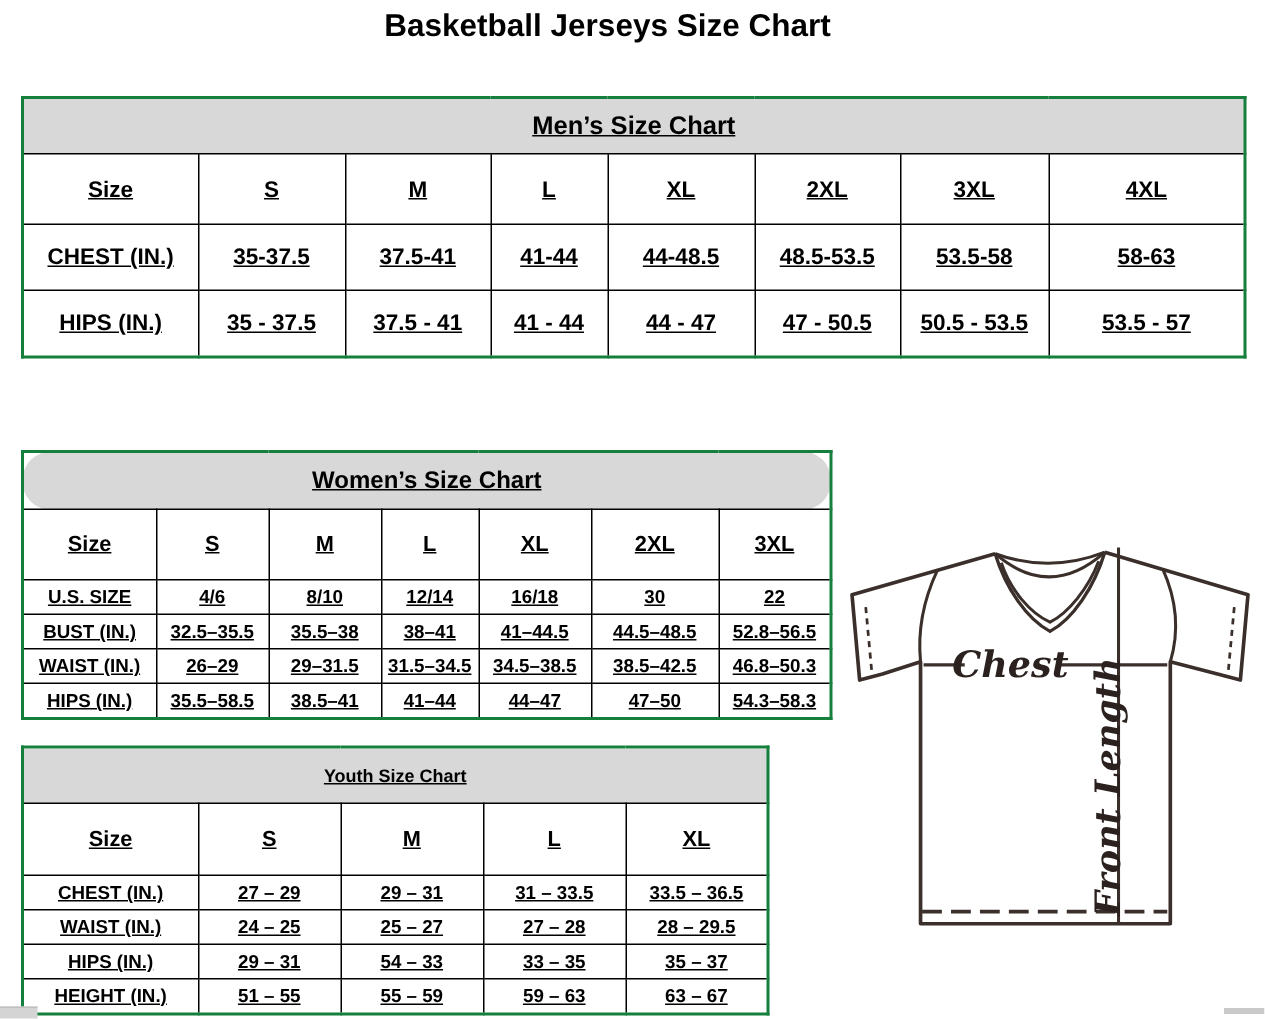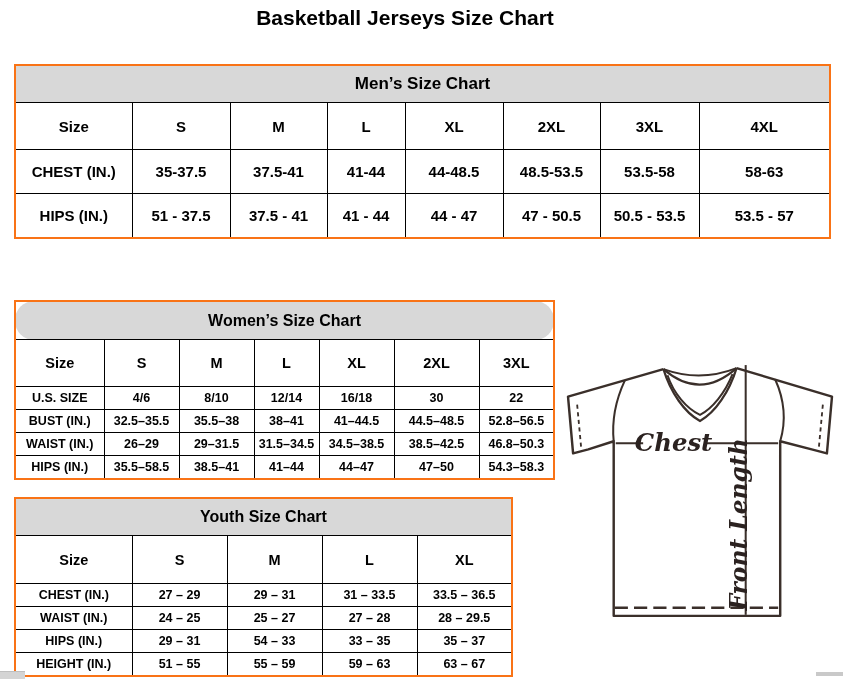--- a/index.html
+++ b/index.html
@@ -8,42 +8,43 @@
     font-family:"Liberation Sans",sans-serif;color:#000;
   }
   .page{position:absolute;inset:0;background:#fff;}
   .title{
     position:absolute;top:6px;left:0;width:810px;margin:0;
     text-align:center;font-size:21px;font-weight:bold;color:#000;
     font-family:Liberation Sans, sans-serif;
   }
   table.chart{
     position:absolute;border-collapse:collapse;table-layout:fixed;background:#fff;
-    border:2px solid #f97316;
+    border:2px solid #15803d;
+    text-decoration:underline;
   }
   table.chart th,table.chart td{
     border:1px solid #000;text-align:center;vertical-align:middle;
     font-weight:bold;color:#000;padding:0;overflow:hidden;white-space:nowrap;
   }
   th.band{background:#d8d8d8;}
 
   #mens{left:14px;top:64px;width:815px;}
   #mens th.band{height:36px;font-size:17px;}
   #mens tr.sizerow td{height:46px;font-size:15px;}
   #mens tr.data td{height:43px;font-size:15px;}
   #mens td.lbl{font-size:14.5px;}
 
   #womens{left:14px;top:300px;width:539px;}
   #womens th.band{height:37px;font-size:16px;border-radius:19px;}
   #womens tr.sizerow td{height:46px;font-size:14.5px;}
   #womens tr.data td{height:22px;font-size:12.5px;}
   #womens td.lbl{font-size:11px;}
 
   #youth{left:14px;top:497px;width:497px;}
-  #youth th.band{height:36px;font-size:16px;}
+  #youth th.band{height:36px;font-size:12px;}
   #youth tr.sizerow td{height:47px;font-size:14.5px;}
   #youth tr.data td{height:22px;font-size:12.5px;}
   #youth td.lbl{font-size:11px;}
 
   .jersey{position:absolute;left:560px;top:360px;}
   .jersey path,.jersey line{fill:none;stroke:#3a2f2a;}
   .jersey text{
     font-family:"DejaVu Serif","Liberation Serif",serif;
     font-style:italic;font-weight:bold;fill:#2b2220;
   }
@@ -88,21 +89,21 @@
       <td>35-37.5</td>
       <td>37.5-41</td>
       <td>41-44</td>
       <td>44-48.5</td>
       <td>48.5-53.5</td>
       <td>53.5-58</td>
       <td>58-63</td>
     </tr>
     <tr class="data">
       <td class="lbl">HIPS (IN.)</td>
-      <td>51 - 37.5</td>
+      <td>35 - 37.5</td>
       <td>37.5 - 41</td>
       <td>41 - 44</td>
       <td>44 - 47</td>
       <td>47 - 50.5</td>
       <td>50.5 - 53.5</td>
       <td>53.5 - 57</td>
     </tr>
   </tbody>
     </table>
 

